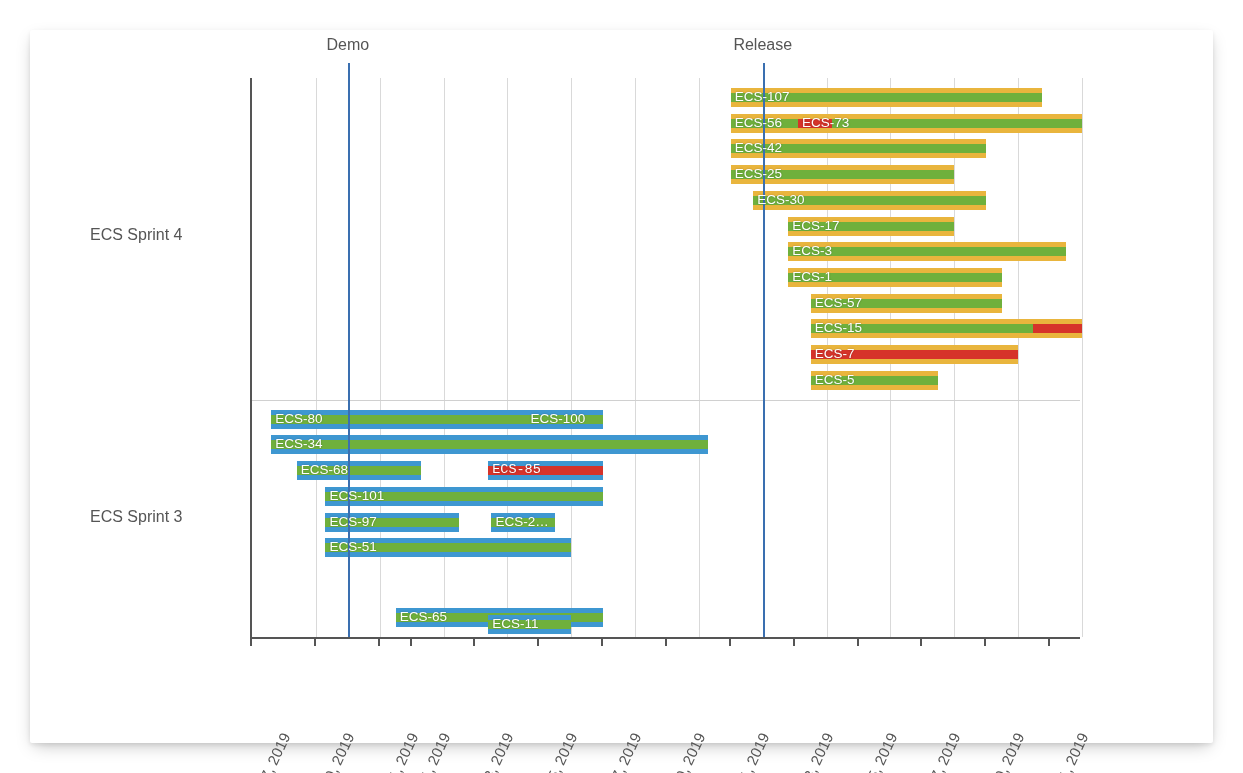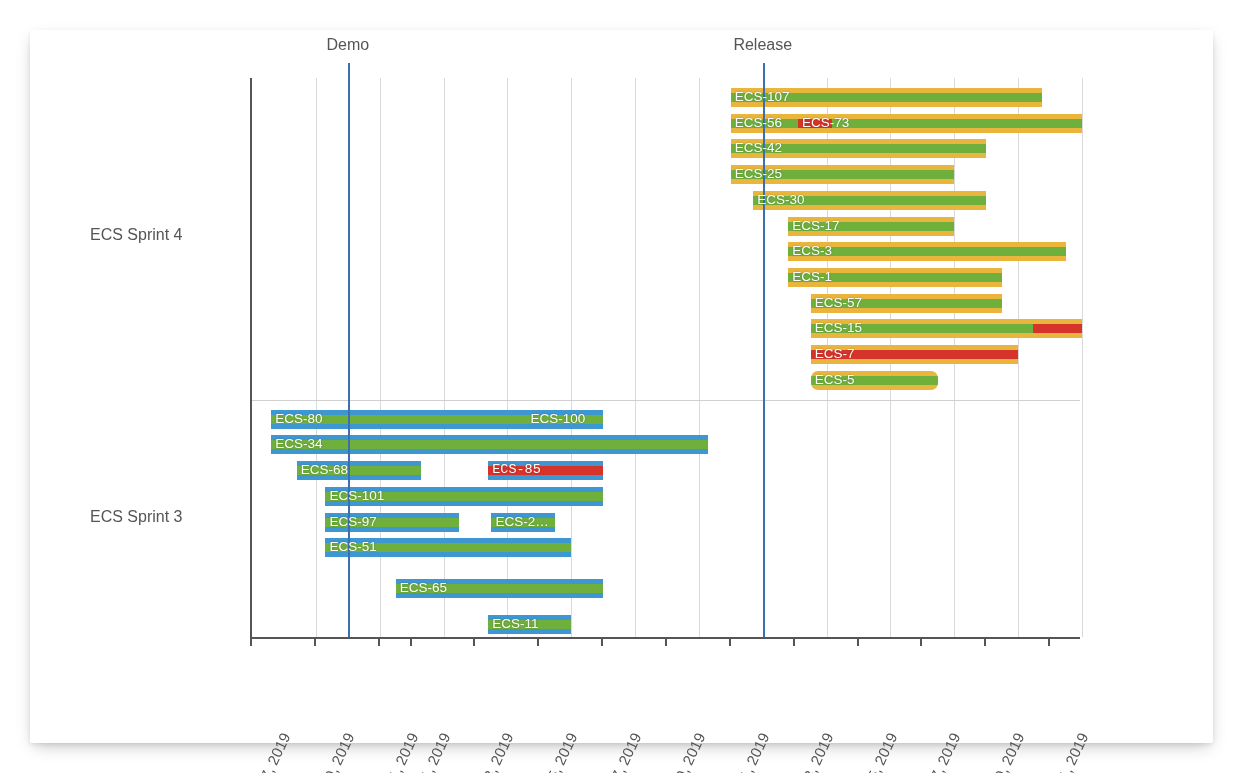--- a/index.html
+++ b/index.html
@@ -215,21 +215,21 @@
         <div class="bar-stripe c-green" style="left: 0px; right: 0px;"></div>
         <div class="bar-stripe c-red" style="left: 82%; width: 18%;"></div>
         <span class="bar-label">ECS-15</span>
       </div>
       <div class="bar" style="left: 558.654px; top: 267px; width: 207.5px;">
         <div class="bar-fill c-yellow" style="width: 100%;"></div>
         <div class="bar-stripe c-green" style="left: 0px; right: 0px;"></div>
         <div class="bar-stripe c-red" style="left: 0%; width: 100%;"></div>
         <span class="bar-label">ECS-7</span>
       </div>
-      <div class="bar" style="left: 558.654px; top: 292.7px; width: 127.692px; border-radius: 7px;">
+      <div class="bar" style="left: 558.654px; top: 292.7px; width: 127.692px;">
         <div class="bar-fill c-yellow" style="width: 100%;"></div>
         <div class="bar-stripe c-green" style="left: 0px; width: 100%;"></div>
         <span class="bar-label">ECS-5</span>
       </div>
       <div class="bar" style="left: 19.1538px; top: 331.7px; width: 255.385px;">
         <div class="bar-fill c-blue" style="width: 100%;"></div>
         <div class="bar-stripe c-green" style="left: 0px; width: 100%;"></div>
         <span class="bar-label">ECS-80</span>
       </div>
       <div class="bar" style="left: 274.538px; top: 331.7px; width: 76.6154px;">
@@ -266,21 +266,21 @@
       <div class="bar" style="left: 239.423px; top: 434.5px; width: 63.8462px;">
         <div class="bar-fill c-blue" style="width: 100%;"></div>
         <div class="bar-stripe c-green" style="left: 0px; width: 100%;"></div>
         <span class="bar-label">ECS-2…</span>
       </div>
       <div class="bar" style="left: 73.4231px; top: 460.2px; width: 245.808px;">
         <div class="bar-fill c-blue" style="width: 100%;"></div>
         <div class="bar-stripe c-green" style="left: 0px; width: 100%;"></div>
         <span class="bar-label">ECS-51</span>
       </div>
-      <div class="bar" style="left: 143.654px; top: 501px; width: 207.5px;">
+      <div class="bar" style="left: 143.654px; top: 530px; width: 207.5px;">
         <div class="bar-fill c-blue" style="width: 100%;"></div>
         <div class="bar-stripe c-green" style="left: 0px; width: 100%;"></div>
         <span class="bar-label">ECS-65</span>
       </div>
       <div class="bar" style="left: 236.231px; top: 537.3px; width: 83px;">
         <div class="bar-fill c-blue" style="width: 100%;"></div>
         <div class="bar-stripe c-green" style="left: 0px; width: 100%;"></div>
         <span class="bar-label">ECS-11</span>
       </div>
       <div class="section-divider" style="top: 321.7px;"></div>

